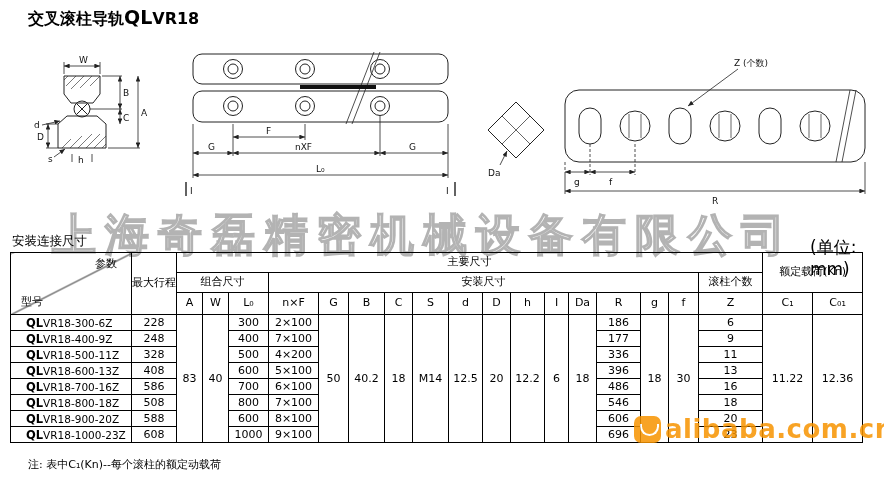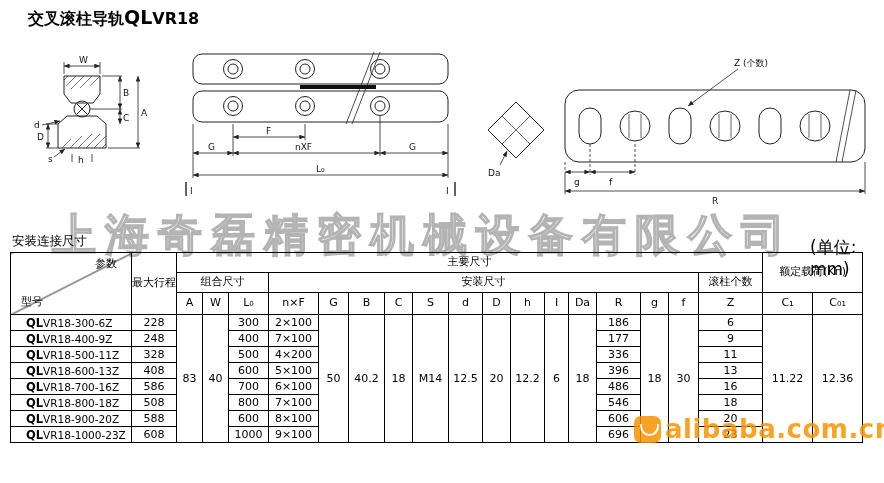--- a/index.html
+++ b/index.html
@@ -316,19 +316,20 @@
         <td>608</td>
         <td>1000</td>
         <td>9×100</td>
         <td>696</td>
         <td>23</td>
       </tr>
     </tbody>
       </table>
   </div>
 
+  <div class="note n1">注: 表中C₁(Kn)--每个滚柱的额定动载荷</div>
 
   <div class="wm-site">
     <span class="logo"></span>
     <span class="txt">alibaba.com.cn</span>
   </div>
 
 </div>
 
 </body></html>

